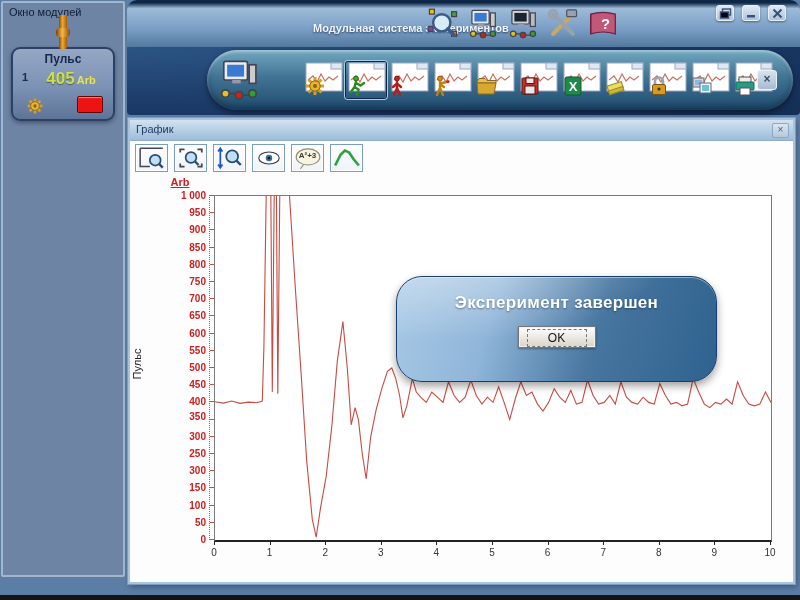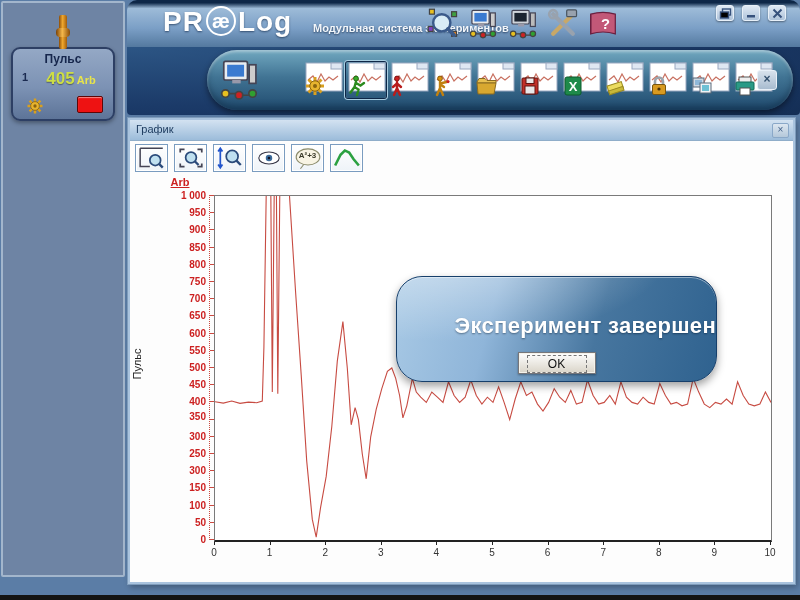--- a/index.html
+++ b/index.html
@@ -97,32 +97,33 @@
   #y-axis-title{position:absolute;left:-8px;top:238px;font-size:11px;color:#222;
     transform:rotate(-90deg);transform-origin:center;}
   #x-axis-title{position:absolute;left:282px;top:440px;width:160px;text-align:center;font-size:11px;color:#333;}
   
   #dialog{left:396px;top:276px;width:319px;height:104px;border-radius:26px;z-index:20;
     background:linear-gradient(105deg,#a8c9e5 0%,#8fb5d9 30%,#47769f 62%,#2f628f 100%);
     border:1px solid #163f6b;
     box-shadow:0 4px 9px rgba(0,0,0,.38),inset 0 1px 0 rgba(255,255,255,.45);}
   #dialog::before{content:"";position:absolute;inset:0;border-radius:26px;
     background:radial-gradient(120% 150% at 16% -25%,rgba(255,255,255,.5),rgba(255,255,255,0) 58%);}
-  #dialog-message{position:relative;margin-top:36px;text-align:right;font-size:22px;font-weight:bold;
+  #dialog-message{position:relative;margin-top:16px;text-align:center;font-size:17px;font-weight:bold;
     color:#fff;letter-spacing:.3px;text-shadow:0 1px 2px rgba(0,20,40,.45);}
   #dialog-ok{position:relative;display:block;margin:13px auto 0;width:78px;height:22px;
     background:linear-gradient(180deg,#ffffff,#d9d4c8);border:1px solid #76repeat;border:1px solid #76767a;
     box-shadow:inset 0 0 0 1px #f4f2ea,0 1px 2px rgba(0,0,0,.35);
     font-size:12px;color:#111;cursor:pointer;font-family:inherit;}
   #dialog-ok span{display:block;margin:1px 2px;border:1px dashed #777;padding:1px 0;}
 </style>
 </head>
 <body>
 
 <div class="abs" id="modules-panel">
+  <div class="ptitle">Окно модулей</div>
   <div class="abs" id="module-connector">
     <div class="stem"></div>
       <div class="flange"></div>
   </div>
   <div class="abs" id="module-card">
     <div class="mname">Пульс</div>
     <div class="midx">1</div>
     <div class="mval">
       <span class="v">405</span><span class="u">Arb</span>
     </div>
@@ -130,23 +131,20 @@
           <path d="M12 3v18M3 12h18M5.5 5.5l13 13M18.5 5.5l-13 13" stroke="#d8a020" stroke-width="3"></path>
           <circle cx="12" cy="12" r="5.2" fill="#e8b42e" stroke="#8a6410"></circle>
           <circle cx="12" cy="12" r="2" fill="#8a6410"></circle>
         </svg></div>
     <div id="module-status"></div>
   </div>
 </div>
 
 <div class="abs" id="app-header">
   <div id="hdr-top">
-    <div id="logo">
-      <span class="pr">PR</span><span class="ae">æ</span><span class="log">Log</span>
-    </div>
     <div id="app-subtitle">Модульная система экспериментов</div>
     <div id="header-icons">
         <div class="hicon"><svg viewBox="0 0 26 26">
             <rect x="2" y="1" width="4" height="4" fill="#e8c020" stroke="#444"></rect>
             <rect x="1" y="15" width="4" height="4" fill="#8040c0" stroke="#444"></rect>
             <rect x="20" y="3" width="4" height="4" fill="#40a040" stroke="#444"></rect>
             <rect x="20" y="19" width="4" height="4" fill="#e08020" stroke="#444"></rect>
             <circle cx="12" cy="12" r="7" fill="#d8ecf6" stroke="#3a5a8a" stroke-width="2"></circle>
             <path d="M17 17l5 5" stroke="#3a5a8a" stroke-width="3" stroke-linecap="round"></path>
           </svg></div>

